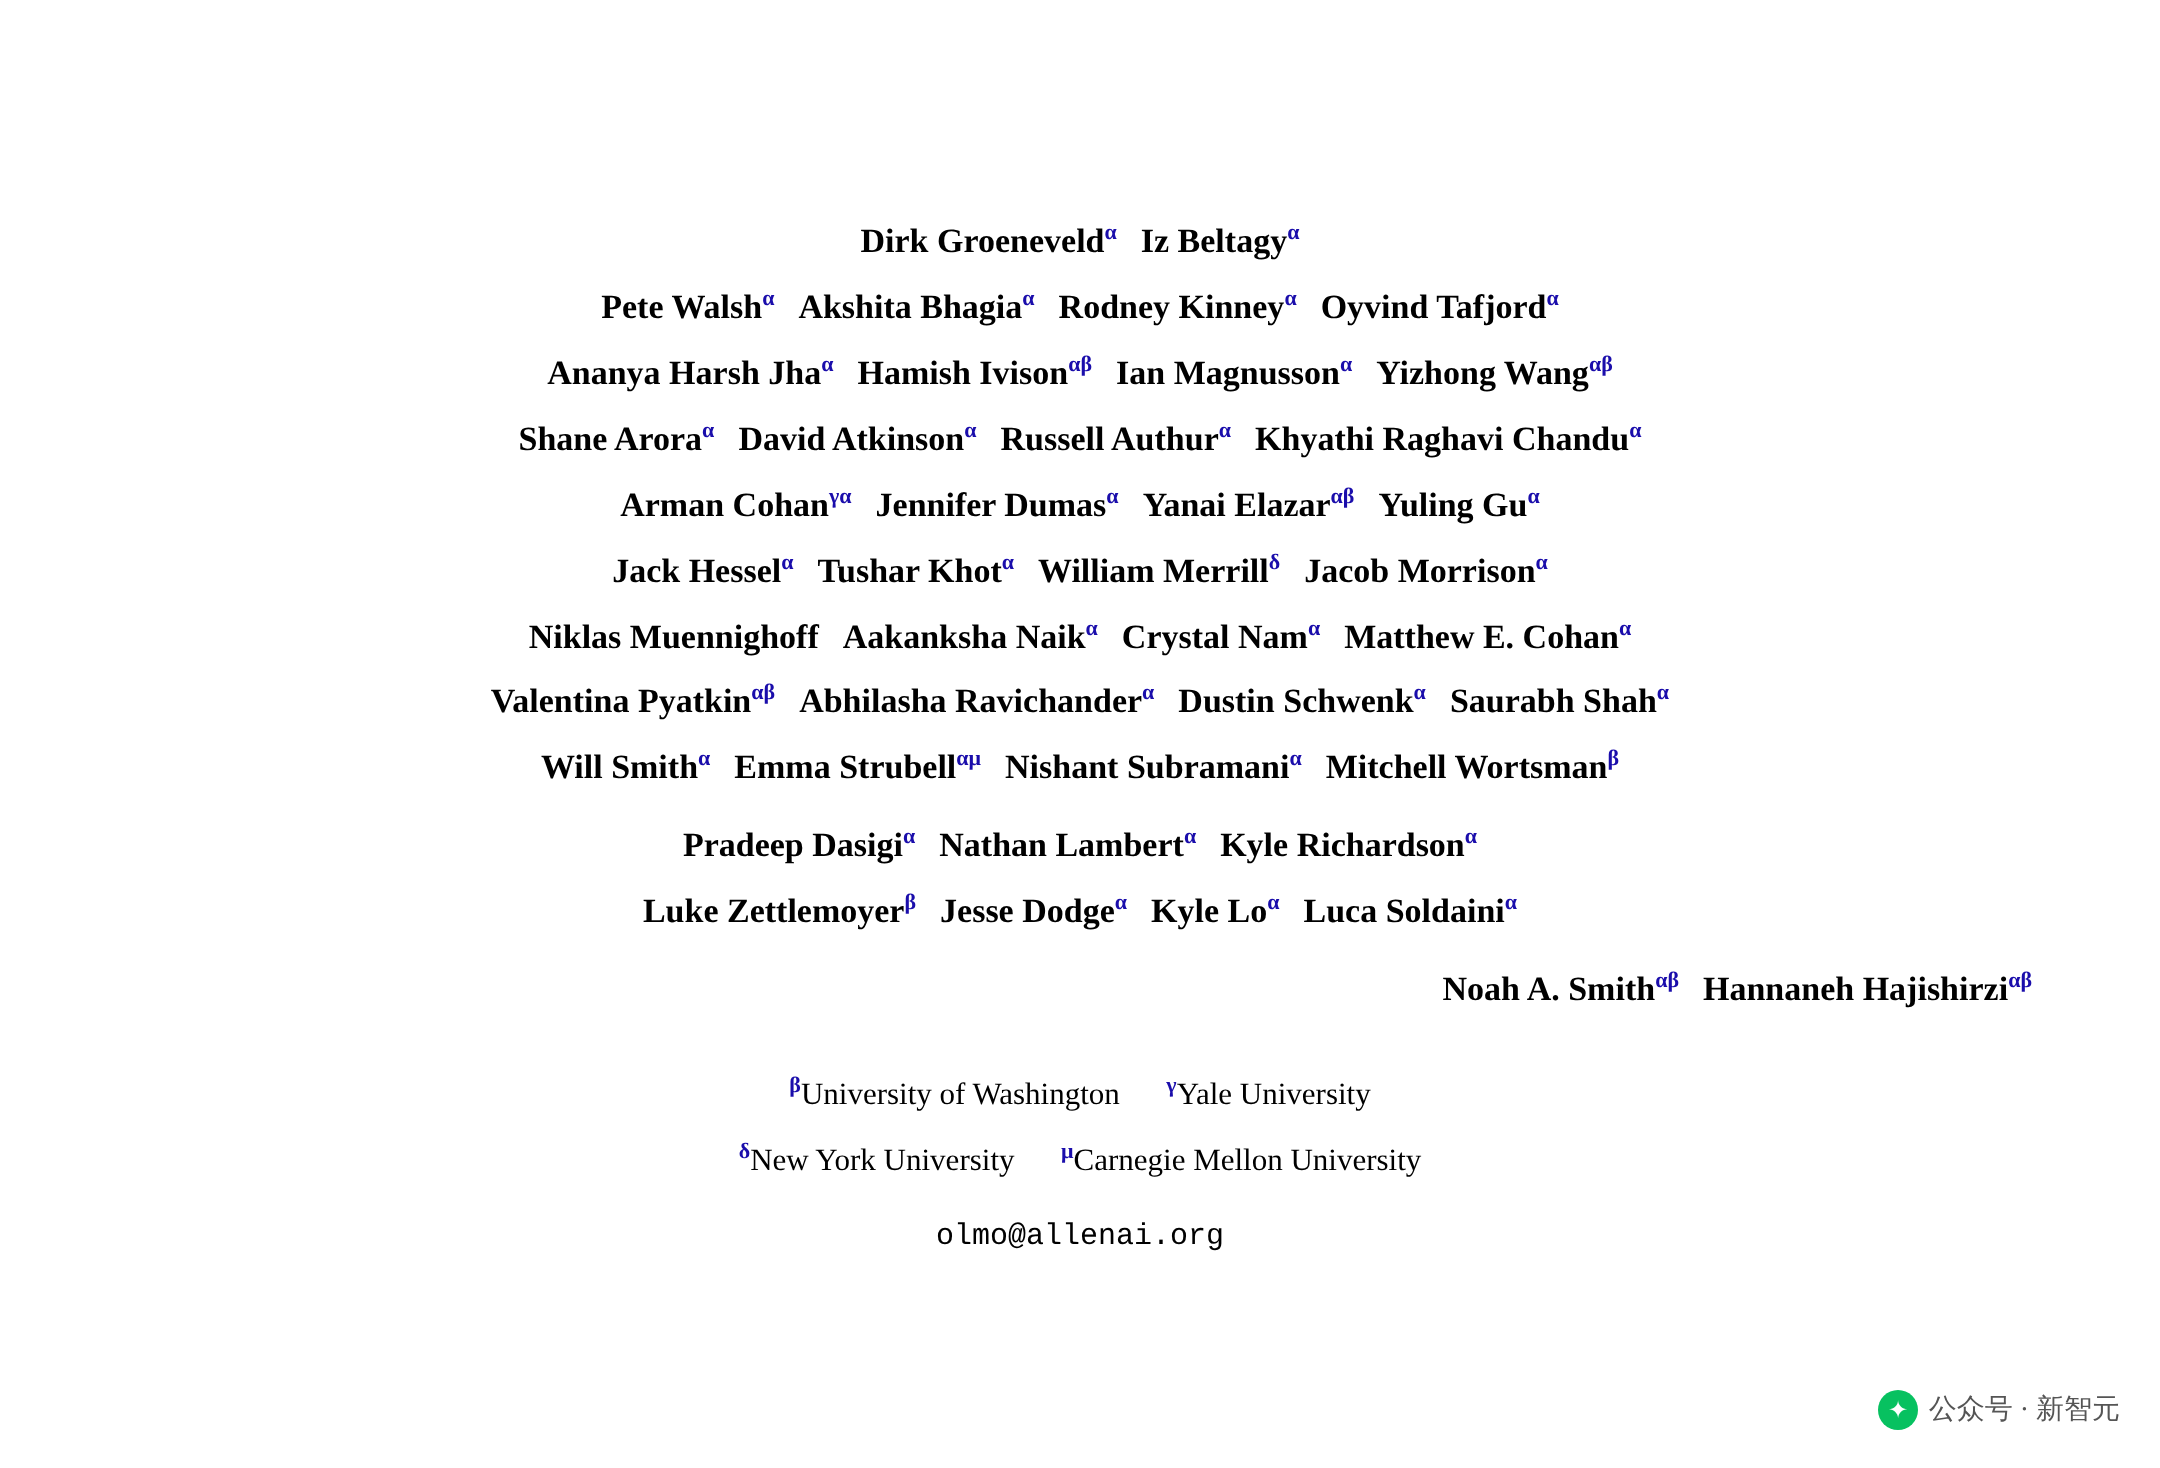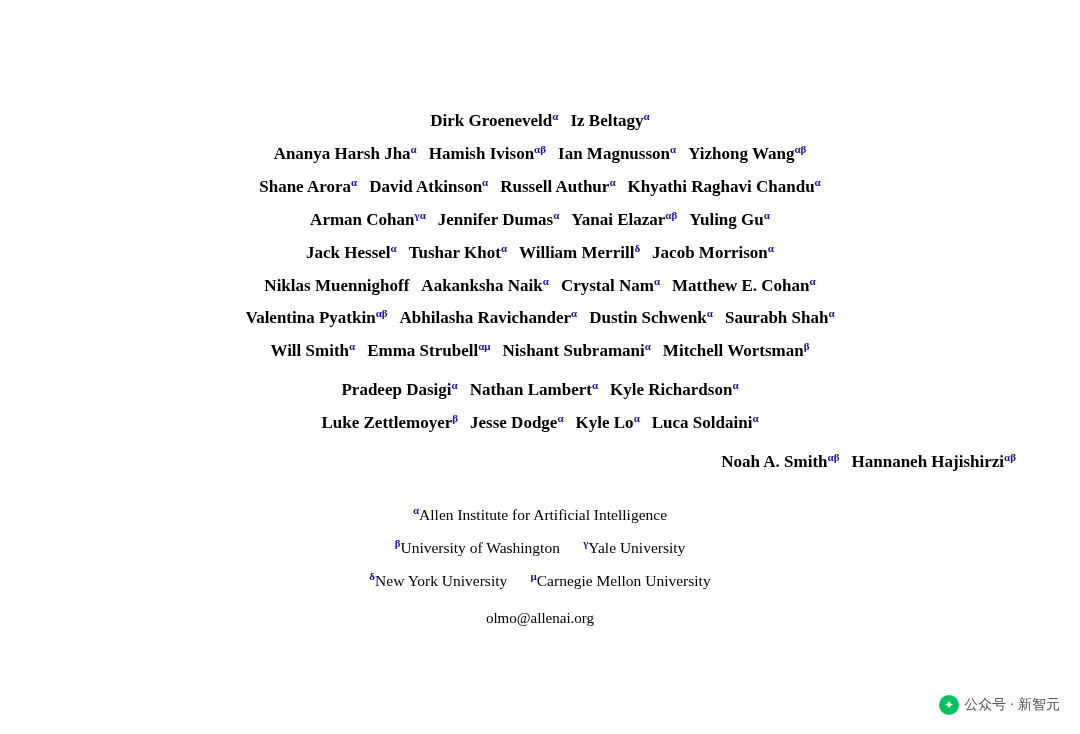--- a/index.html
+++ b/index.html
@@ -58,21 +58,21 @@
       color: #1a0dab;
       font-weight: bold;
       vertical-align: super;
       line-height: 0;
     }
 
     .email-line {
       margin-top: 14px;
       font-size: 15px;
       color: #000000;
-      font-family: Liberation Serif, serif;
+      font-family: Liberation Mono, monospace;
     }
 
     .watermark {
       position: fixed;
       bottom: 18px;
       right: 20px;
       font-size: 14px;
       color: #555;
       display: flex;
       align-items: center;
@@ -92,20 +92,34 @@
 
   <div class="author-line">
     <span class="author-entry">
       <span class="author-name">Dirk Groeneveld</span><sup class="affil">α</sup>
     </span>
     <span class="author-entry">
       <span class="author-name">Iz Beltagy</span><sup class="affil">α</sup>
     </span>
   </div>
 
+  <div class="author-line">
+    <span class="author-entry">
+      <span class="author-name">Pete Walsh</span><sup class="affil">α</sup>
+    </span>
+    <span class="author-entry">
+      <span class="author-name">Akshita Bhagia</span><sup class="affil">α</sup>
+    </span>
+    <span class="author-entry">
+      <span class="author-name">Rodney Kinney</span><sup class="affil">α</sup>
+    </span>
+    <span class="author-entry">
+      <span class="author-name">Oyvind Tafjord</span><sup class="affil">α</sup>
+    </span>
+  </div>
 
   <div class="author-line">
     <span class="author-entry">
       <span class="author-name">Ananya Harsh Jha</span><sup class="affil">α</sup>
     </span>
     <span class="author-entry">
       <span class="author-name">Hamish Ivison</span><sup class="affil">αβ</sup>
     </span>
     <span class="author-entry">
       <span class="author-name">Ian Magnusson</span><sup class="affil">α</sup>
@@ -235,23 +249,20 @@
   <div class="author-line" style="margin-top: 10px; text-align: right;">
     <span class="author-entry">
       <span class="author-name">Noah A. Smith</span><sup class="affil">αβ</sup>
     </span>
     <span class="author-entry">
       <span class="author-name">Hannaneh Hajishirzi</span><sup class="affil">αβ</sup>
     </span>
   </div>
 
   <div class="affiliation-section">
-    <div class="affil-line">
-      <sup class="aff-label">α</sup><span>Allen Institute for Artificial Intelligence</span>
-    </div>
     <div class="affil-line">
       <sup class="aff-label">β</sup><span>University of Washington</span>
       &nbsp;&nbsp;&nbsp;&nbsp;
       <sup class="aff-label">γ</sup><span>Yale University</span>
     </div>
     <div class="affil-line">
       <sup class="aff-label">δ</sup><span>New York University</span>
       &nbsp;&nbsp;&nbsp;&nbsp;
       <sup class="aff-label">μ</sup><span>Carnegie Mellon University</span>
     </div>

